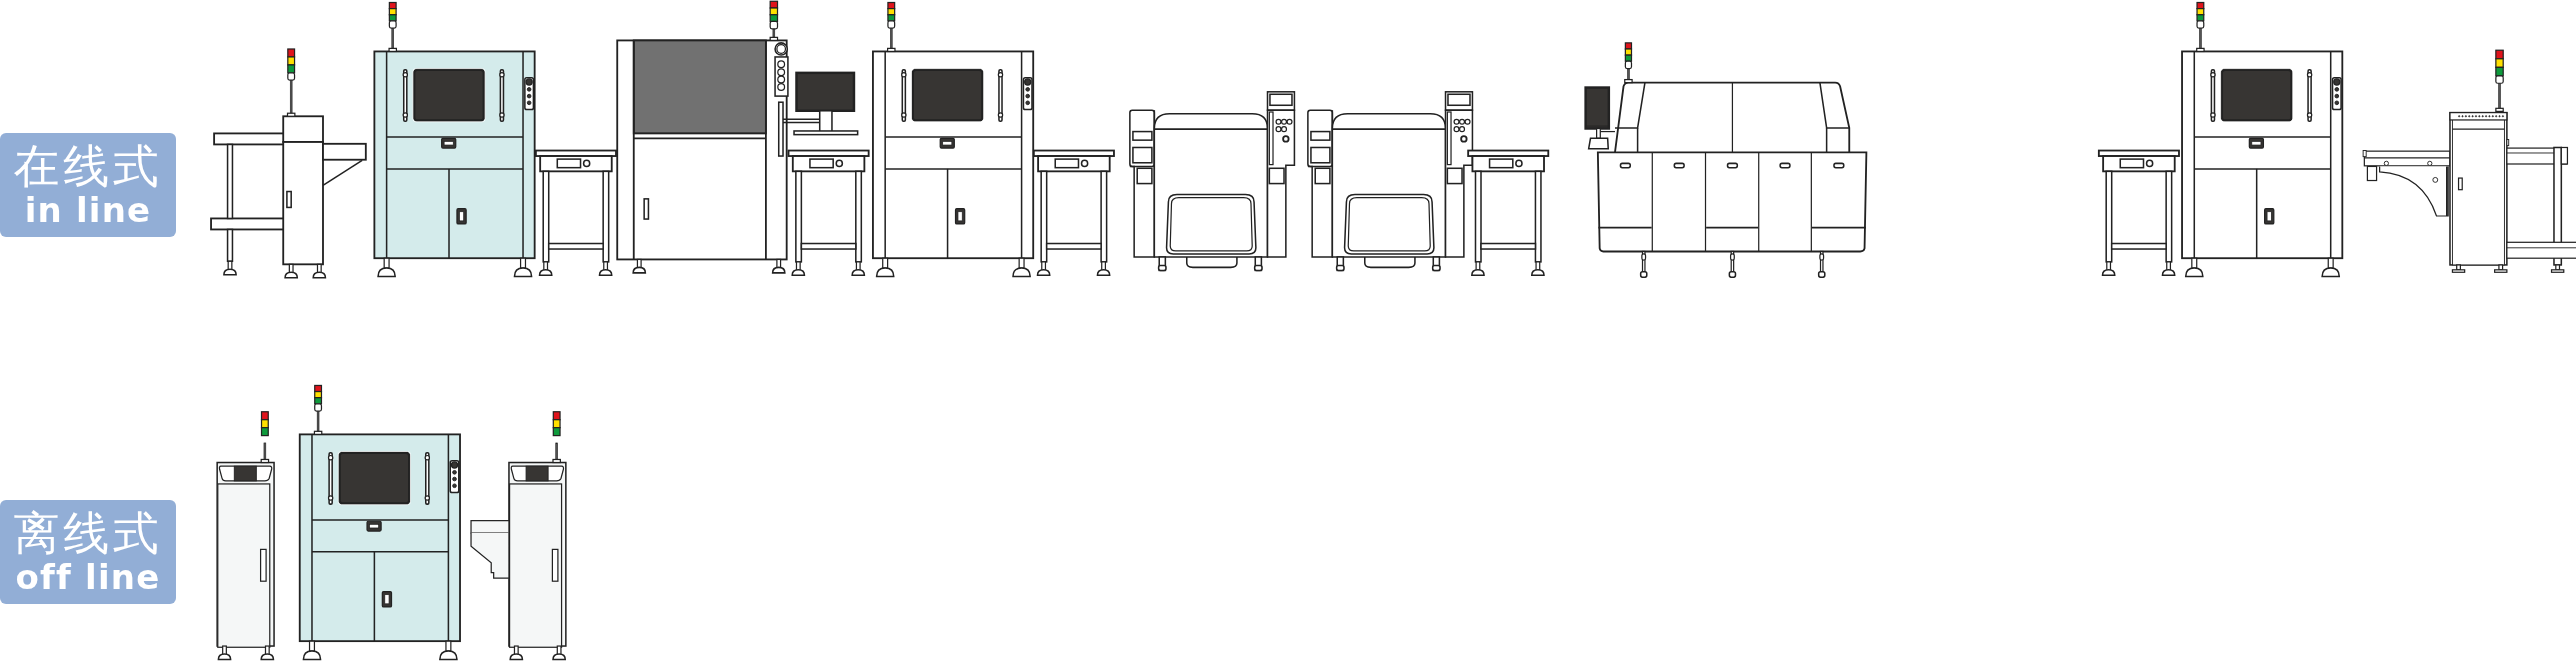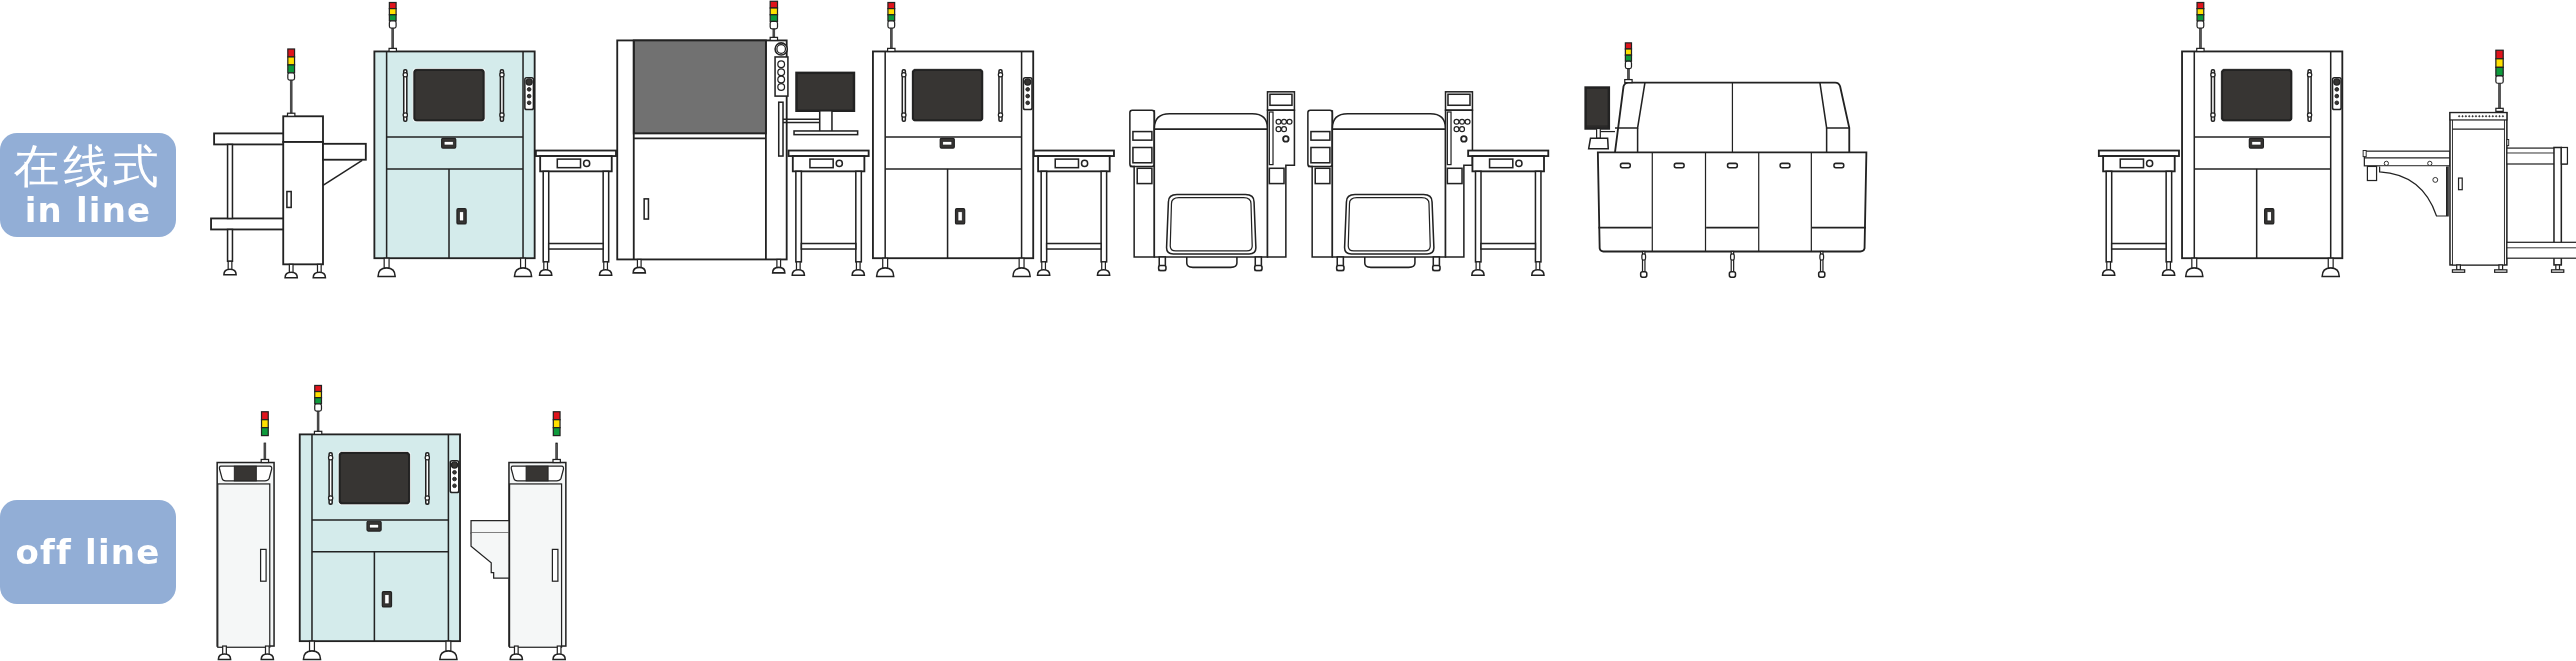--- a/index.html
+++ b/index.html
@@ -1,34 +1,35 @@
 <!DOCTYPE html>
 <html style="font-size:9.8px"><head>
 <meta charset="utf-8">
 <style>
   html, body { margin: 0; padding: 0; background: #ffffff; }
   body { width: 2576px; height: 662px; position: relative; overflow: hidden;
          font-family: "DejaVu Sans", "Liberation Sans", sans-serif; }
   .label-badge {
     position: absolute; left: 0; width: 176px; height: 104px;
-    background: #92aed6; border-radius: 17px; color: #ffffff;
+    background: #92aed6; border-radius: 6px; color: #ffffff;
     display: flex; flex-direction: column; align-items: center; justify-content: center;
   }
   .label-badge .zh { font-size: 46px; line-height: 51px; letter-spacing: 3.7px; font-weight: 400; }
   .label-badge .en { font-size: 34px; line-height: 37px; font-weight: 700; letter-spacing: 1.2px; }
   #diagram { position: absolute; left: 0; top: 0; }
 </style>
 </head>
 <body>
 
 <div class="label-badge" style="top:133px">
   <span class="zh">在线式</span>
   <span class="en">in line</span>
 </div>
 <div class="label-badge" style="top:500px">
+  <span class="zh">离线式</span>
   <span class="en">off line</span>
 </div>
 
 <svg id="diagram" width="2576" height="662" viewBox="0 0 4211 1082" xmlns="http://www.w3.org/2000/svg">
   <g id="inline-row">
       <g>
         <g>
           <rect x="350" y="218" width="115" height="18" fill="#fff" stroke="#222222" stroke-width="3" rx="0"></rect>
           <rect x="345" y="357" width="120" height="18" fill="#fff" stroke="#222222" stroke-width="3" rx="0"></rect>
           <rect x="372" y="236" width="8" height="121" fill="#fff" stroke="#222222" stroke-width="2.5" rx="0"></rect>

